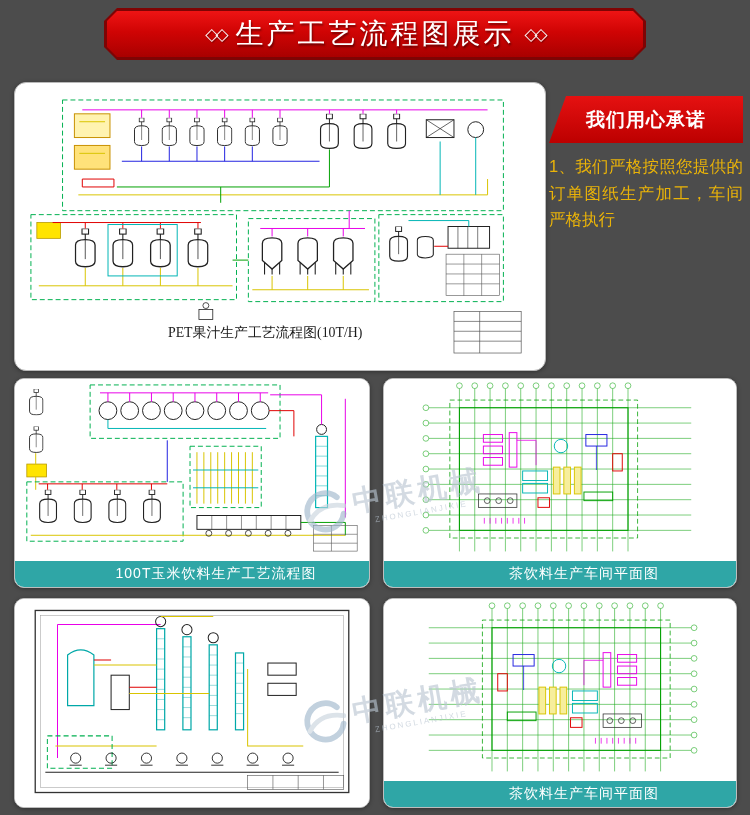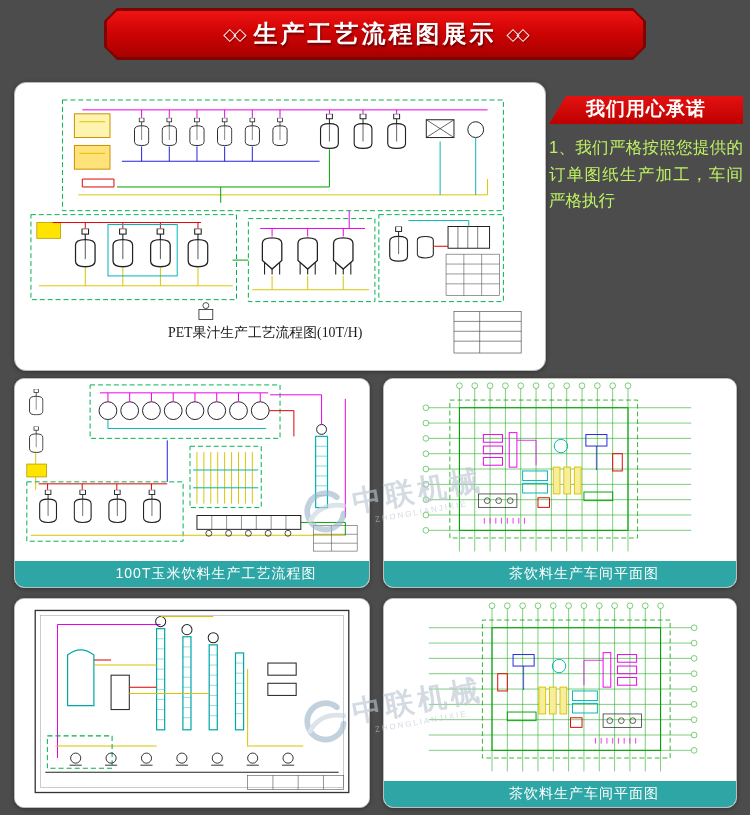--- a/index.html
+++ b/index.html
@@ -16,44 +16,44 @@
     clip-path:polygon(13px 0,calc(100% - 13px) 0,100% 13px,100% calc(100% - 13px),calc(100% - 13px) 100%,13px 100%,0 calc(100% - 13px),0 13px);
     padding:3px;box-sizing:border-box;
   }
   .ribbon-inner{
     width:100%;height:100%;
     background:linear-gradient(180deg,#ee1414 0%,#d00404 45%,#a90000 100%);
     clip-path:polygon(10px 0,calc(100% - 10px) 0,100% 10px,100% calc(100% - 10px),calc(100% - 10px) 100%,10px 100%,0 calc(100% - 10px),0 10px);
     display:flex;align-items:center;justify-content:center;gap:10px;
   }
   .ribbon-title{
-    color:#fff;font-size:24px;font-weight:bold;letter-spacing:3px;
+    color:#fff;font-size:28px;font-weight:normal;letter-spacing:3px;
     text-shadow:1px 2px 2px rgba(0,0,0,.45);
   }
   .ribbon-orn{color:#fff;font-size:17px;letter-spacing:-3px;opacity:.95;text-shadow:1px 1px 1px rgba(0,0,0,.4);}
   
   .main-panel{
     position:absolute;left:14px;top:82px;width:532px;height:289px;
     background:#fff;border:1px solid #b9b9b9;border-radius:12px;
     box-shadow:0 1px 4px rgba(0,0,0,.35);
     padding:8px;box-sizing:border-box;
   }
   .main-panel svg{width:100%;height:100%;}
   
   .promise{position:absolute;left:549px;top:96px;width:194px;}
   .promise-banner{
-    height:28px;background:linear-gradient(180deg,#e51111,#bc0000);
+    height:47px;background:linear-gradient(180deg,#e51111,#bc0000);
     clip-path:polygon(17px 0,100% 0,100% 100%,0 100%);
-    display:flex;align-items:flex-start;justify-content:center;
+    display:flex;align-items:center;justify-content:center;
     box-shadow:0 1px 3px rgba(0,0,0,.4);
   }
   .promise-title{color:#fff;font-size:19px;font-weight:bold;letter-spacing:1px;}
   .promise-body{margin-top:10px;}
   .promise-body p{
-    margin:0 0 6px 0;color:#bef264;font-size:16.5px;line-height:1.62;
+    margin:0 0 6px 0;color:#eab308;font-size:16.5px;line-height:1.62;
     font-weight:500;text-align:justify;
   }
   
   .card{
     position:absolute;background:#fff;border:1px solid #bdbdbd;border-radius:10px;
     overflow:hidden;display:flex;flex-direction:column;
     box-shadow:0 1px 4px rgba(0,0,0,.35);box-sizing:border-box;
   }
   .card-body{flex:1;background:#fff;display:flex;align-items:center;justify-content:center;overflow:hidden;}
   .card-body svg{width:100%;height:100%;}

